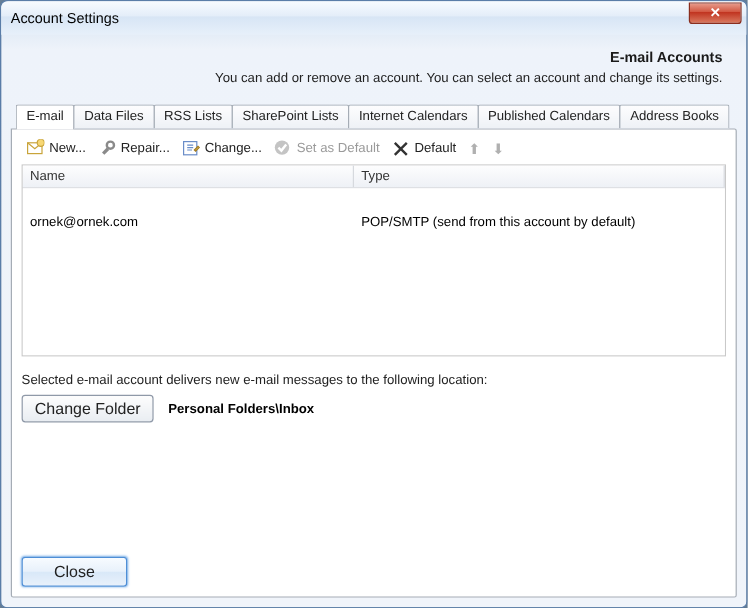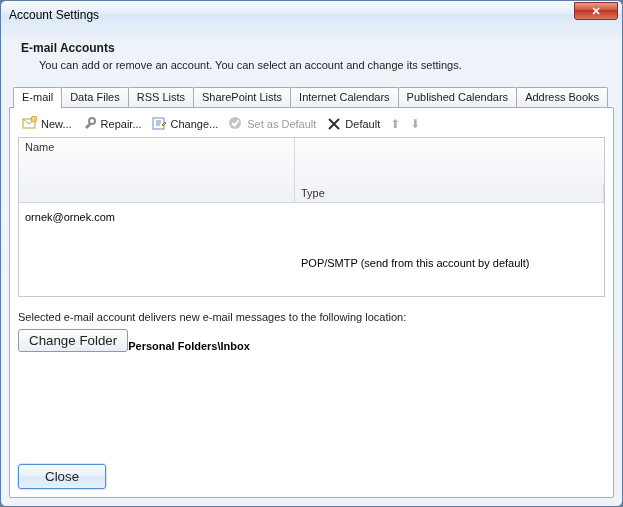--- a/index.html
+++ b/index.html
@@ -51,20 +51,21 @@
   }
   .close-x { color: #fff; font-weight: bold; font-size: 11px; line-height: 1;}
   .client {
     flex: 1;
     margin: 2px 8px 8px 8px;
     display: flex;
     flex-direction: column;
   }
   .header-strip {
     padding: 10px 12px 12px 12px;
+    text-align: right;
   }
   .header-title { font-weight: bold; font-size: 12px; color: #1a1a1a; }
   .header-sub { margin: 4px 0 0 18px; color: #222; }
   .tabstrip {
     display: flex;
     align-items: center;
     padding-left: 4px;
     margin-top: 4px;
     position: relative;
     z-index: 2;
@@ -125,28 +126,29 @@
     display: flex;
     background: linear-gradient(#fdfdfe, #eef1f6);
     border-bottom: 1px solid #d6d9de;
   }
   .grid-headers > div {
     padding: 3px 6px;
     border-right: 1px solid #d6d9de;
     color: #333;
   }
   .col-name { width: 276px; }
-  .col-type { flex: 1; margin-top: 46px; }
+  .col-type { flex: 1; }
   .grid-body { flex:1; overflow:auto; background:#fff;}
-  .grid-row { display:flex; padding: 6px 0;}
+  .grid-row { display:flex; padding: 20px 0;}
   .grid-row > div { padding: 2px 6px; }
   .loc-line { margin-top: 14px; color:#222; }
   .folder-row {
     display:flex;
-    align-items:flex-end;
+    align-items:center;
+    gap: 12px;
     margin-top: 6px;
   }
   .btn {
     background: linear-gradient(#fdfdfd,#e9edf2);
     border: 1px solid #8f99a8;
     border-radius: 3px;
     padding: 3px 10px;
     cursor: default;
     color:#222;
   }

